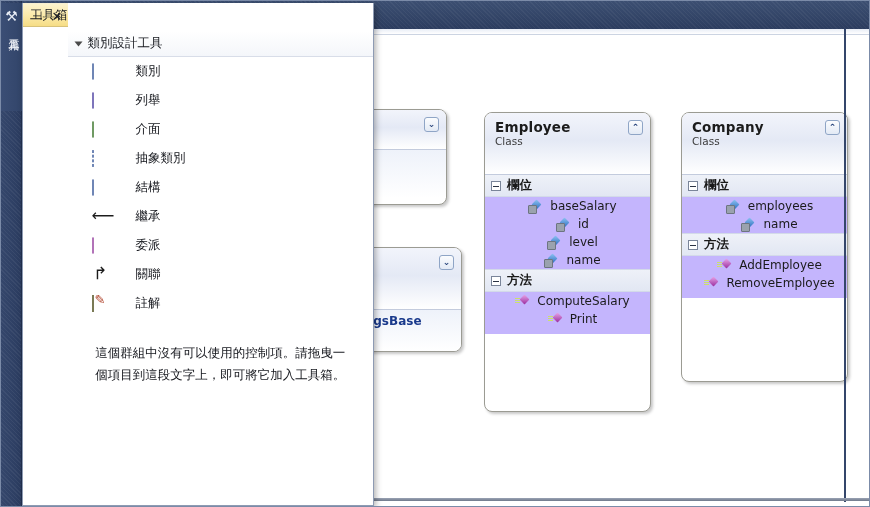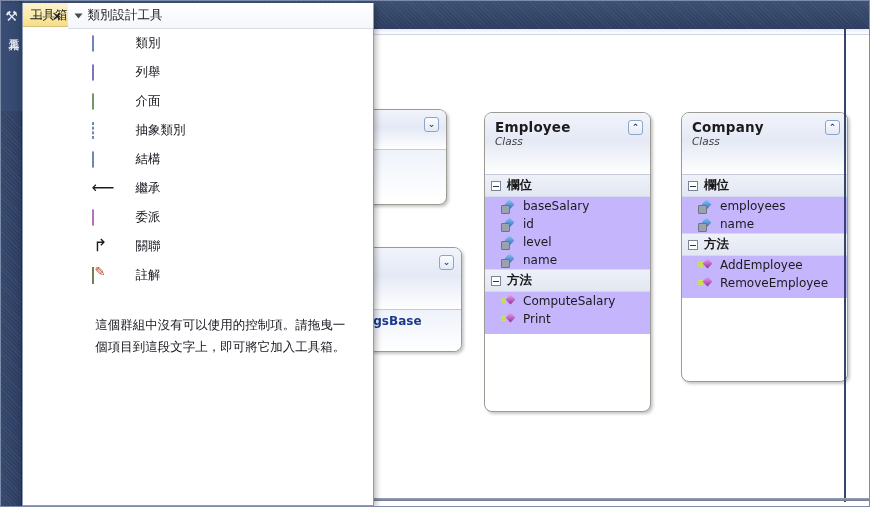--- a/index.html
+++ b/index.html
@@ -58,21 +58,21 @@
     position:relative;
     background:linear-gradient(#f2f4fb 0%, #e4e9f5 45%, #ffffff 100%);
     border-bottom:1px solid #c3cbdd;
     padding:7px 10px 10px 10px;
     min-height:46px;
   }
   .cs-name{
     font-weight:bold; color:#1c1c1c; font-size:13.5px; line-height:15px;
     letter-spacing:.2px;
   }
-  .cs-kind{ color:#3c3c3c; font-size:10.5px; line-height:13px;font-style:italic; }
+  .cs-kind{ color:#3c3c3c; font-size:10.5px; line-height:13px; }
   .cs-collapse{
     position:absolute; right:7px; top:7px;
     width:15px; height:15px;
     border:1px solid #8fa5c6; border-radius:3px;
     background:linear-gradient(#fbfcfe,#e3eaf5);
     color:#26427a; font-size:9px; line-height:13px; text-align:center;
     font-weight:bold;
   }
   .cs-body{ background:#c4b5fd; padding-bottom:6px; }
 
@@ -92,20 +92,21 @@
   .sect-toggle::before{
     content:""; position:absolute; left:1px; top:4px; width:6px; height:1px;
     background:#2b3344;
   }
   .sect-label{ font-size:12.5px; color:#1a1a1a; font-weight:bold; }
 
   .cs-member{
     display:flex; align-items:center; gap:7px;
     padding:1px 6px 1px 16px;
     line-height:16px;
+    justify-content:center;
   }
   .mem-label{ font-size:12px; color:#1b1b1b; }
 
   
   .icon-field, .icon-method{
     width:15px; height:13px; flex:none; position:relative;
   }
   .icon-field::before{
     content:""; position:absolute; left:4px; top:0px;
     width:9px; height:9px;
@@ -193,20 +194,21 @@
   .tb-btn.close{ font-size:13px; font-weight:bold; }
 
   #toolbox-body{ flex:1; background:#ffffff; overflow:hidden; }
 
   .tool-group-header{
     display:flex; align-items:center; gap:7px;
     height:26px; padding-left:8px;
     font-size:12.5px; color:#14161c;
     background:linear-gradient(#ffffff,#f4f6fa);
     border-bottom:1px solid #d8dde8;
+    margin-top:28px;
   }
   .tool-group-header.general{
     background:linear-gradient(#fffdf0,#fdf1cd);
     border:1px solid #d9bd6a;
     margin:6px 5px 0 5px;
     height:24px;
     border-radius:1px;
   }
   .grp-arrow{
     width:0;height:0;flex:none;

